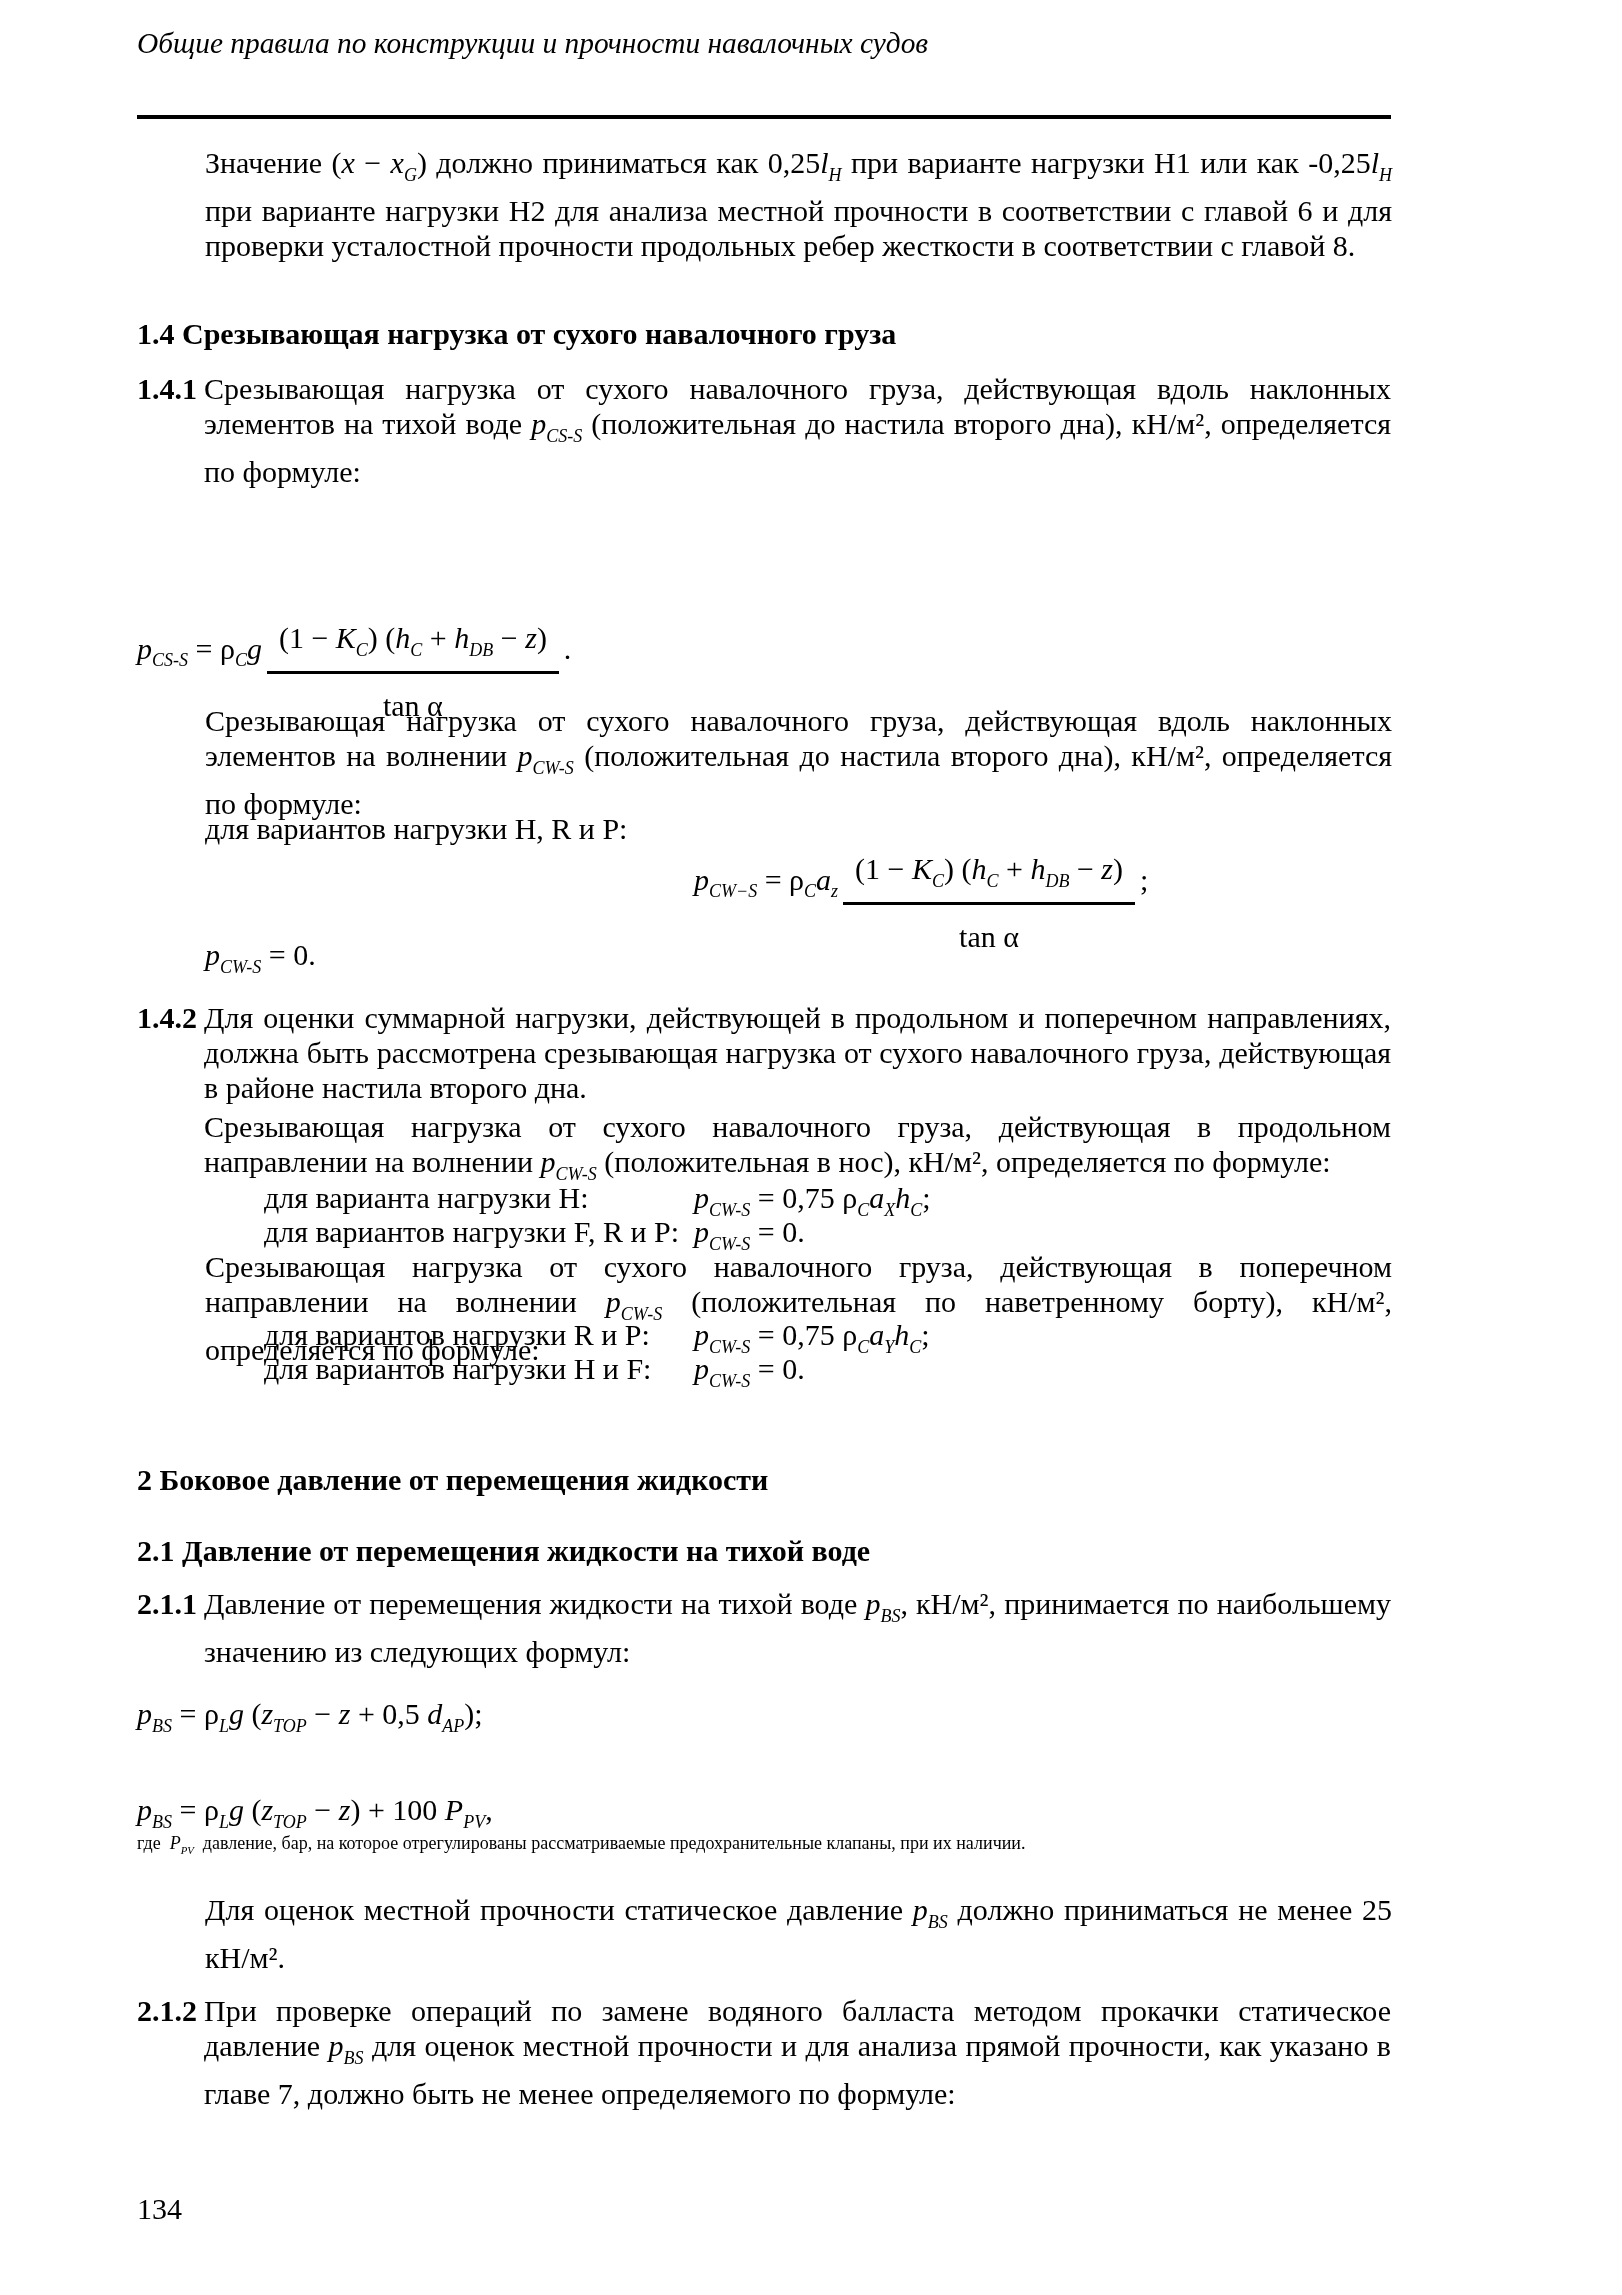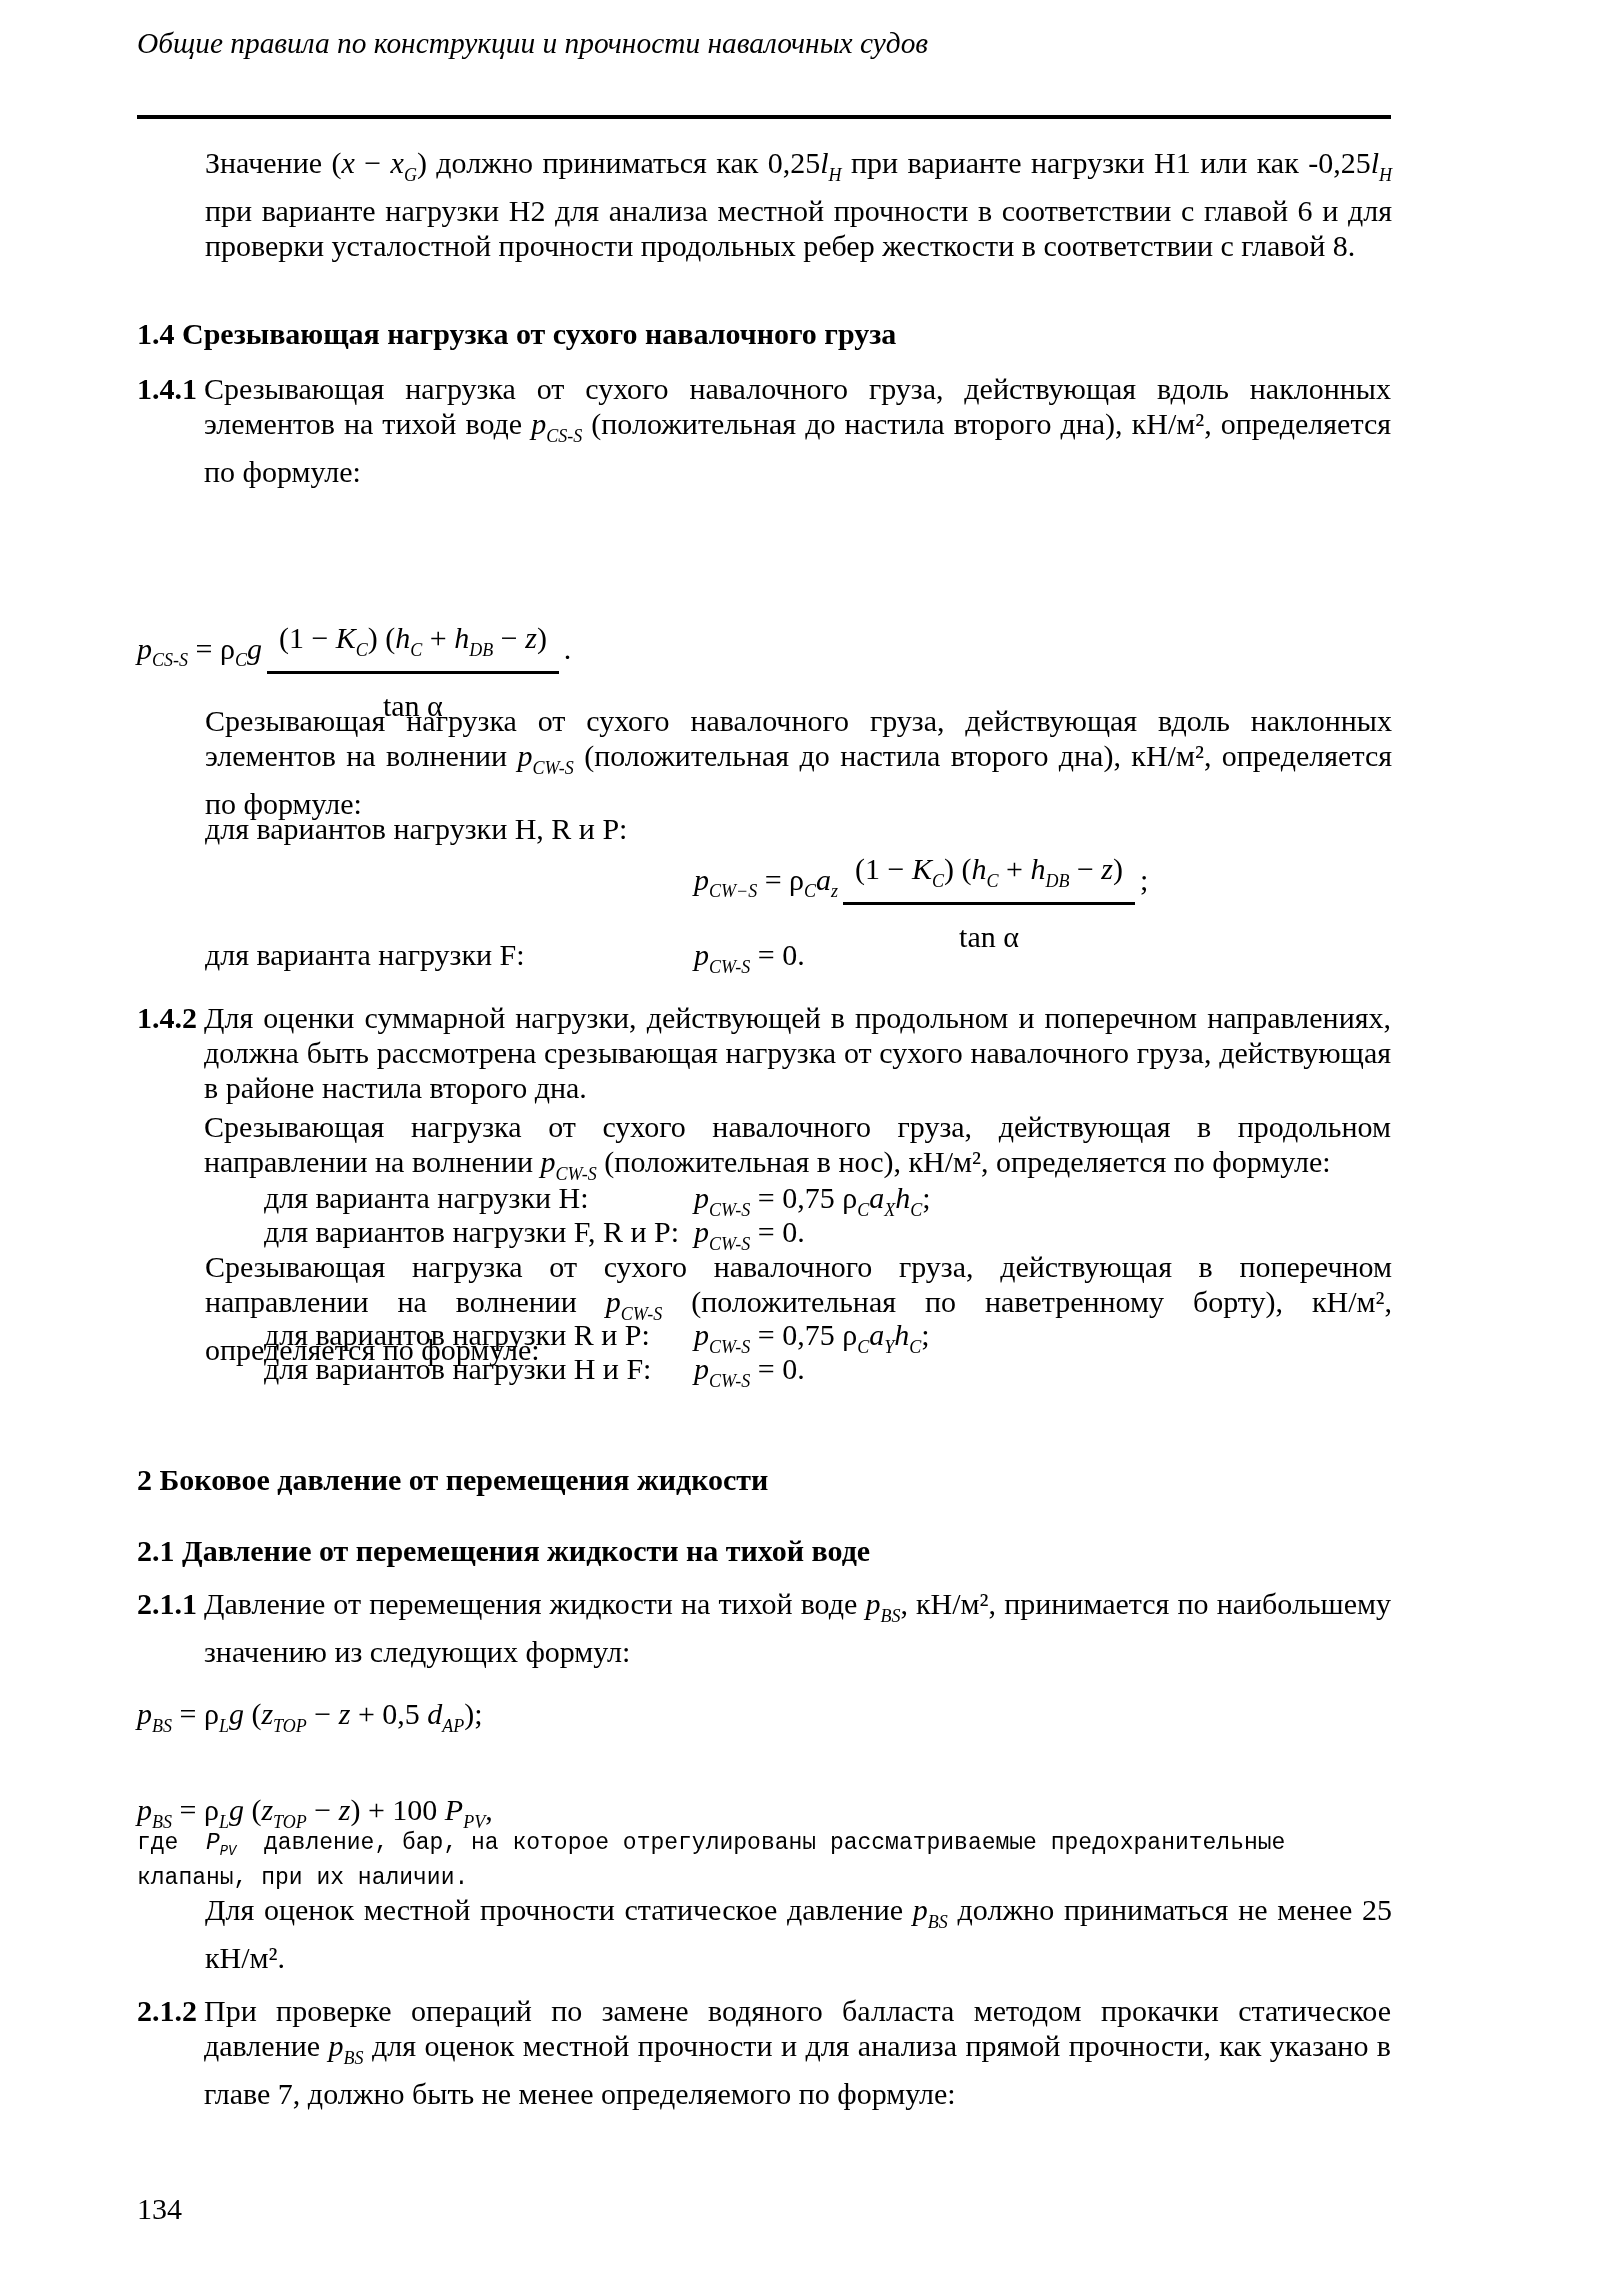--- a/index.html
+++ b/index.html
@@ -24,21 +24,21 @@
   .flabel{flex:none;}
   .fml{white-space:nowrap;}
   .ri{font-style:italic;}
   .rsub{font-style:italic;font-size:60%;vertical-align:-0.42em;}
   .frac{
     display:inline-flex;flex-direction:column;align-items:center;
     vertical-align:middle;text-align:center;margin:0 5.2px;
   }
   .frac .num{padding:0 11.8px 3.9px 11.8px;border-bottom:3.3px solid #000;white-space:nowrap;margin-top:40px;}
   .frac .den{padding-top:14px;white-space:nowrap;}
-  .note{font-size:23px;line-height:26px;font-family:Liberation Mono, monospace;}
+  .note{font-size:18px;line-height:26px;}
   .pageno{font-size:30px;}
 </style>
 </head>
 <body>
 
 <div class="page">
 
   <div class="abs hdr" style="left:137px;top:26px;width:1254px">Общие правила по конструкции и прочности навалочных судов</div>
 
   <div class="abs rule" style="left:137px;top:115px;width:1254px"></div>
@@ -63,21 +63,20 @@
 
   <div class="abs frow" style="left:205px;top:811px;width:1187px">
     <div class="flabel" style="width:489px">для вариантов нагрузки H, R и P:</div>
     <div class="fml"><span class="ri">p</span><span class="rsub">CW−S</span> = ρ<span class="rsub">C</span><span class="ri">a</span><span class="rsub">z</span><span class="frac">
           <span class="num">(1 − <span class="ri">K</span><span class="rsub">C</span>) (<span class="ri">h</span><span class="rsub">C</span> + <span class="ri">h</span><span class="rsub">DB</span> − <span class="ri">z</span>)</span>
           <span class="den">tan α</span>
         </span>;</div>
   </div>
 
   <div class="abs frow" style="left:205px;top:937px;width:1187px">
-    <div class="flabel" style="width:489px">для варианта нагрузки F:</div>
     <div class="fml"><span class="ri">p</span><span class="rsub">CW-S</span> = 0.</div>
   </div>
 
   <div class="abs item" style="left:137px;top:1000px;width:1254px">
     <div class="inum">1.4.2</div>
     <div class="ibody">
       <div class="para">Для оценки суммарной нагрузки, действующей в продольном и поперечном направлениях, должна быть рассмотрена срезывающая нагрузка от сухого навалочного груза, действующая в районе настила второго дна.</div>
       <div class="para" style="margin-top:3.9px">Срезывающая нагрузка от сухого навалочного груза, действующая в продольном направлении на волнении <span class="ri">p</span><span class="rsub">CW-S</span> (положительная в нос), кН/м², определяется по формуле:</div>
     </div>
   </div>

